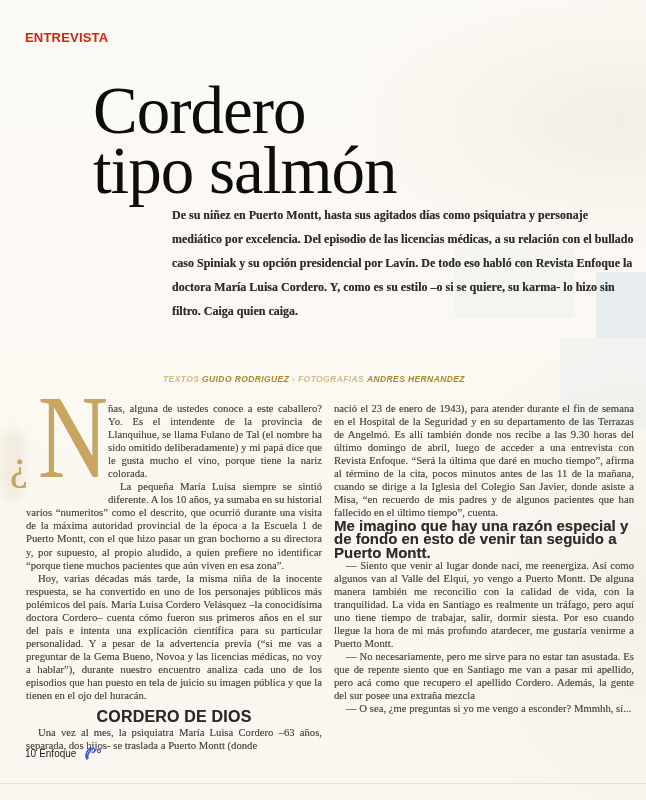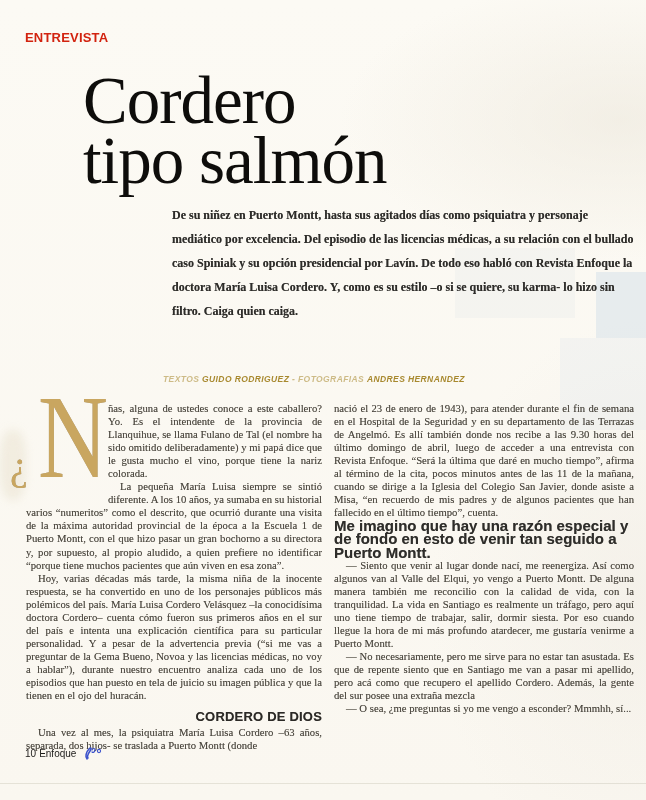--- a/index.html
+++ b/index.html
@@ -42,22 +42,22 @@
   .col-right{left:334px;width:300px;}
   .col p{margin:0;}
   .col p + p{text-indent:12px;}
   .dropwrap{float:left;width:78px;height:93px;position:relative;margin-right:4px;}
   .dropcap{position:absolute;left:12px;top:-14px;
            font-family:"Liberation Serif",serif;font-size:118px;line-height:100px;
            transform:scaleX(.82);transform-origin:left top;}
   .dropq{position:absolute;left:-16px;top:44px;font-size:40px;line-height:40px;
          font-family:"Liberation Serif",serif;}
   .subhead{font-family:"Liberation Sans",sans-serif;font-weight:bold;
-           font-size:13px;color:#2b2926;margin:8px 0 3px 0 !important;
-           text-indent:0 !important;text-align:right;letter-spacing:.2px;}
+           font-size:16px;color:#2b2926;margin:8px 0 3px 0 !important;
+           text-indent:0 !important;text-align:center;letter-spacing:.2px;}
   .question{font-family:"Liberation Sans",sans-serif;font-weight:bold;
             font-size:15px;line-height:13.05px;color:#2e2d2a;
             text-indent:0 !important;text-align:left;
             text-shadow:0 0 .5px rgba(46,45,42,.5);}
 
   .footer{position:absolute;left:25px;top:745px;height:16px;
           font-family:"Liberation Sans",sans-serif;font-weight:normal;
           font-size:10px;color:#1c1b19;display:flex;align-items:center;gap:3px;}
   .logo{display:inline-block;margin-left:4px;}
 </style>
@@ -67,21 +67,21 @@
 <div class="page">
 
   <div class="artifact band-blue1"></div>
   <div class="artifact band-blue2"></div>
   <div class="artifact showthrough"></div>
   <div class="artifact bottom-rule"></div>
   <div class="artifact left-ghost"></div>
 
   <div class="kicker" style="color: rgb(210, 35, 15);">ENTREVISTA</div>
 
-  <h1 class="headline" style="margin:0;">
+  <h1 class="headline" style="margin:10px;">
     <span style="display:block;">Cordero</span>
     <span style="display:block;">tipo salmón</span>
   </h1>
 
   <div class="intro">De su niñez en Puerto Montt, hasta sus agitados días como psiquiatra y personaje mediático por excelencia. Del episodio de las licencias médicas, a su relación con el bullado caso Spiniak y su opción presidencial por Lavín. De todo eso habló con Revista Enfoque la doctora María Luisa Cordero. Y, como es su estilo –o si se quiere, su karma- lo hizo sin filtro. Caiga quien caiga.</div>
 
   <div class="byline" style="color: rgb(168, 137, 47); font-style: italic;">
     <span class="lbl">TEXTOS</span>
     <span class="nm">GUIDO RODRIGUEZ</span>
     <span class="lbl">- FOTOGRAFIAS</span>

